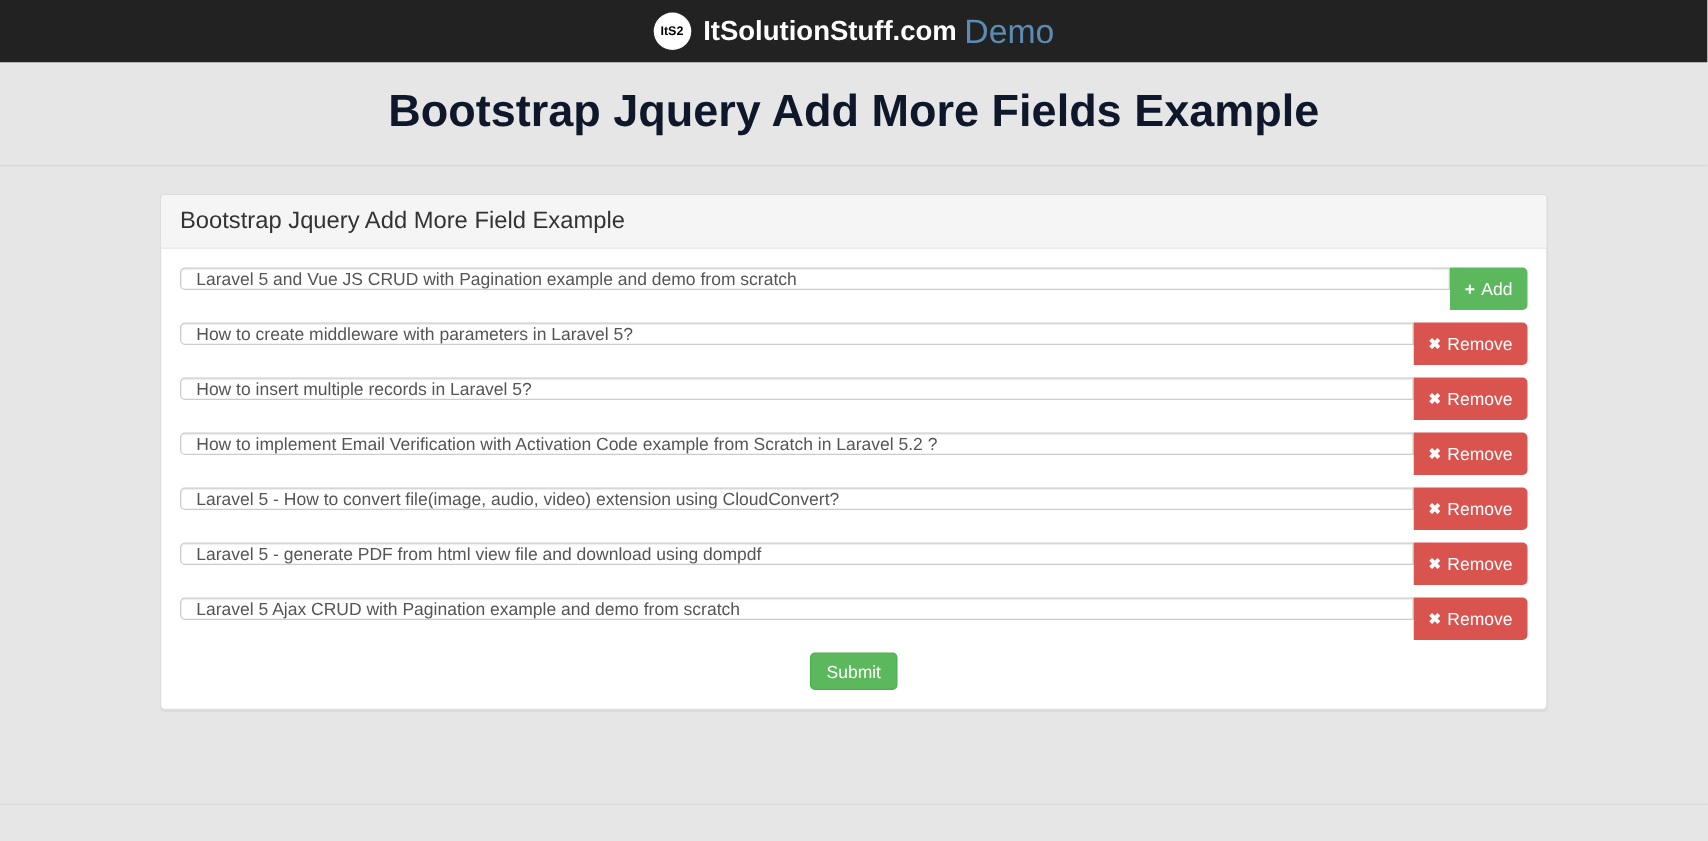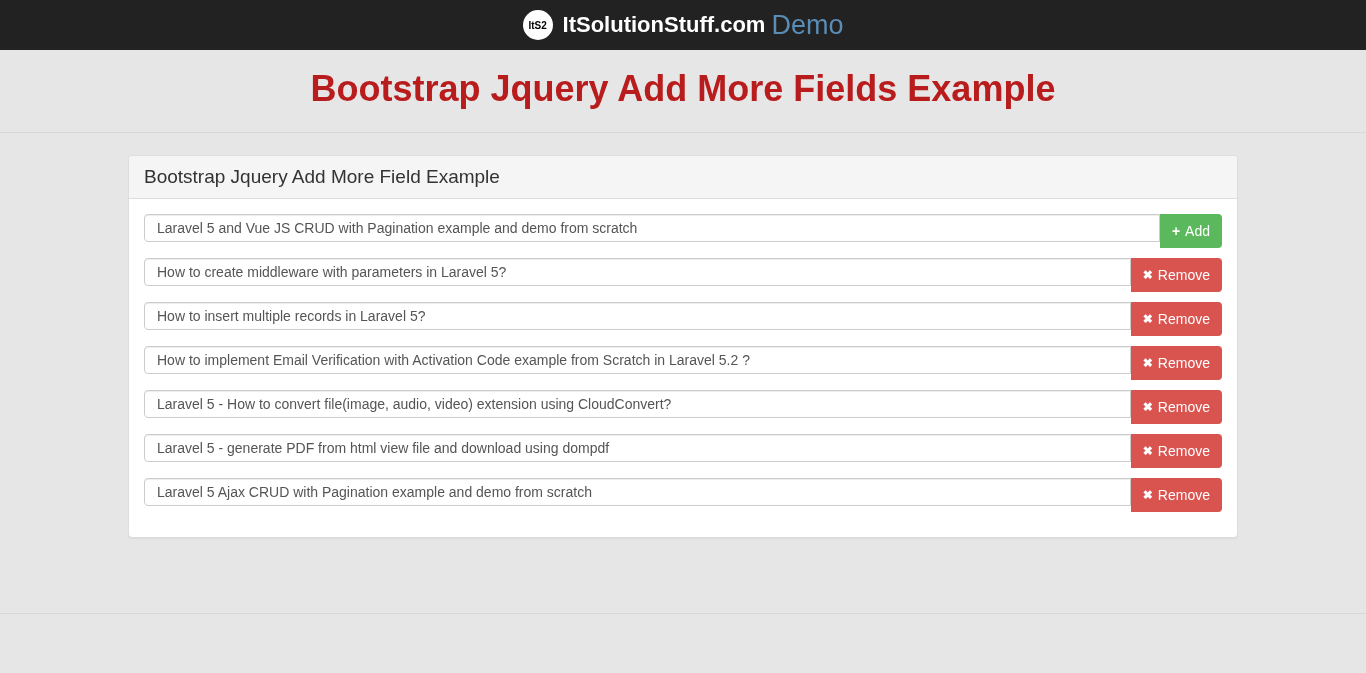--- a/index.html
+++ b/index.html
@@ -2,27 +2,27 @@
 <html><head>
 <meta charset="utf-8">
 <style>
 * { margin: 0; padding: 0; box-sizing: border-box; }
 body { font-family: "Helvetica Neue", Helvetica, Arial, sans-serif; font-size: 14px; background: #e6e6e6; color: #333; }
 .navbar { background: #222; height: 50px; display: flex; align-items: center; padding: 0 15px; justify-content: center; }
 .logo-circle { width: 30px; height: 30px; background: #fff; border-radius: 50%; display: flex; align-items: center; justify-content: center; margin-right: 10px; font-size: 10px; font-weight: bold; color: #000; }
 .brand { color: #fff; font-size: 22px; font-weight: bold; margin-right: 6px; }
 .brand-demo { color: #5b8cb5; font-size: 27px; font-weight: normal; }
 .page-title-wrap { background: #e6e6e6; padding: 18px 0 22px; border-bottom: 1px solid #d7d7d7; }
-.page-title { text-align: center; color: #b91c1c; font-size: 36px; font-weight: bold; }
+.page-title { text-align: center; color: #0f172a; font-size: 36px; font-weight: bold; }
 .container { max-width: 1140px; margin: 22px auto 0; padding: 0 15px 40px; }
 .panel { background: #fff; border: 1px solid #ddd; border-radius: 4px; box-shadow: 0 1px 1px rgba(0,0,0,.05); }
 .panel-heading { background: #f5f5f5; border-bottom: 1px solid #ddd; padding: 10px 15px; border-radius: 4px 4px 0 0; color: #333; font-size: 19px; }
 .panel-body { padding: 15px; }
 .row { display: flex; margin-bottom: 10px; }
-.input { flex: 1; height: 28px; border: 1px solid #ccc; border-radius: 4px 0 0 4px; padding: 6px 12px; font-size: 14px; color: #555; outline: none; box-shadow: inset 0 1px 1px rgba(0,0,0,.075); }
+.input { flex: 1; height: 18px; border: 1px solid #ccc; border-radius: 4px 0 0 4px; padding: 6px 12px; font-size: 14px; color: #555; outline: none; box-shadow: inset 0 1px 1px rgba(0,0,0,.075); }
 .btn { height: 34px; border: none; padding: 6px 12px; font-size: 14px; color: #fff; cursor: pointer; display: flex; align-items: center; gap: 5px; border-radius: 0 4px 4px 0; white-space: nowrap; }
 .btn-success { background: #5cb85c; }
 .btn-danger { background: #d9534f; }
 .submit-wrap { text-align: center; margin-top: 10px; }
 .btn-submit { background: #5cb85c; color: #fff; border: 1px solid #4cae4c; padding: 6px 12px; font-size: 14px; border-radius: 4px; cursor: pointer; display: inline-block; }
 .plus-icon { font-weight: bold; font-size: 14px; }
 .x-icon { font-weight: bold; font-size: 12px; }
 .footer-sep { border-top: 1px solid #d7d7d7; margin-top: 35px; }
 </style>
 </head>
@@ -85,17 +85,20 @@
             <span>Remove</span>
           </button>
         </div>
         <div class="row">
           <input class="input" type="text" value="Laravel 5 Ajax CRUD with Pagination example and demo from scratch" style="">
           <button class="btn btn-danger">
             <span class="x-icon">✖</span>
             <span>Remove</span>
           </button>
         </div>
+        <div class="submit-wrap">
+        <button class="btn-submit">Submit</button>
+      </div>
     </div>
   </div>
 </div>
 
 <div class="footer-sep"></div>
 
 </body></html>

